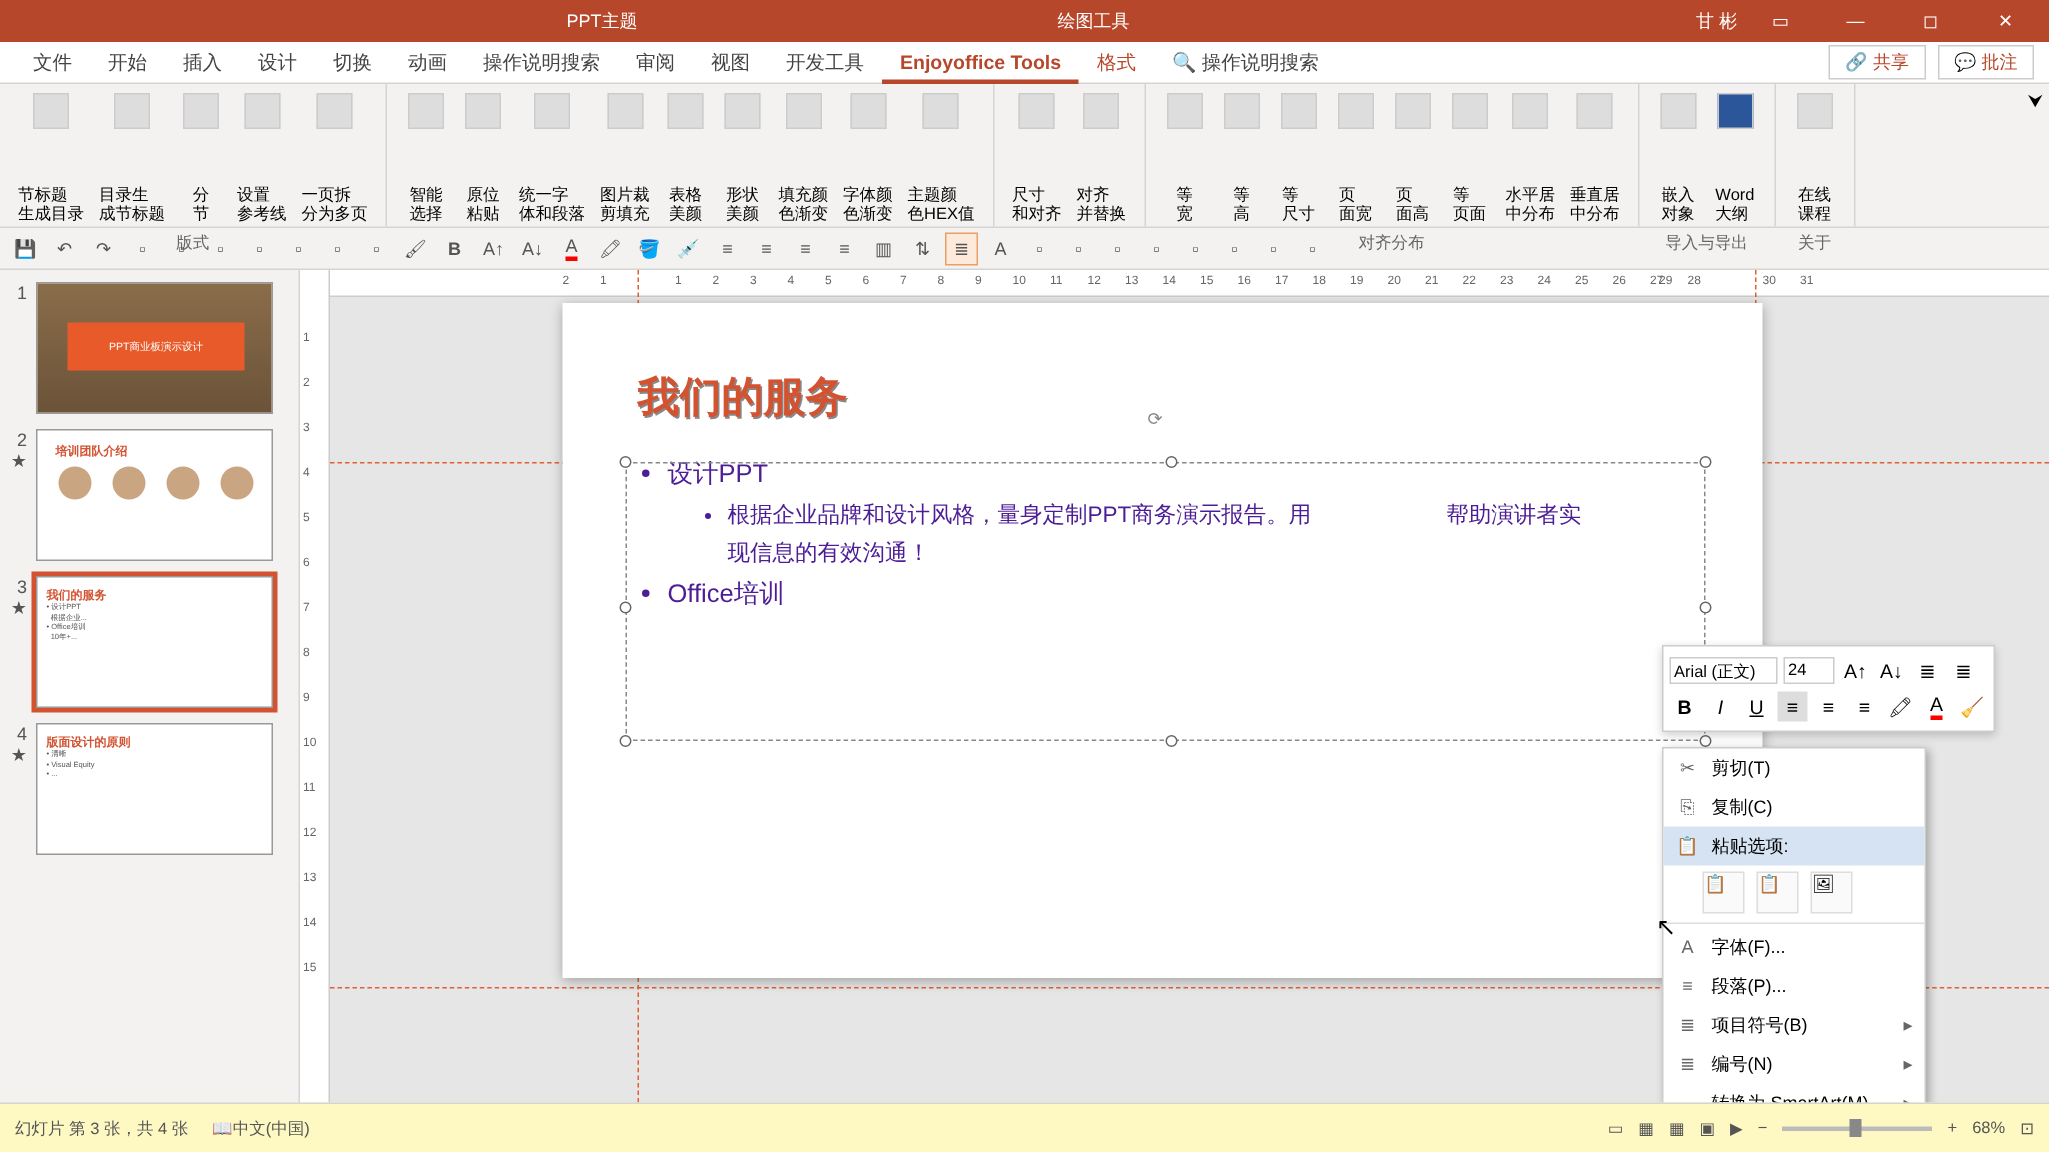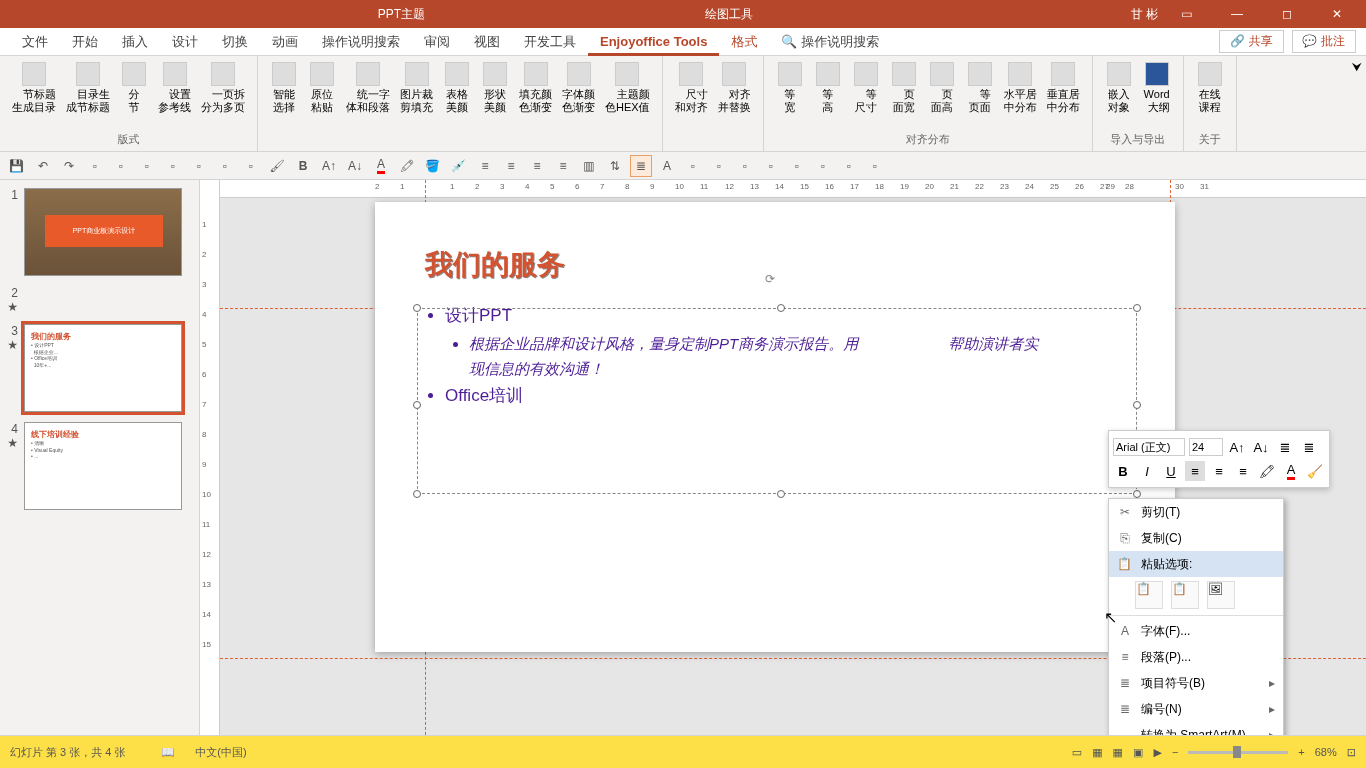--- a/index.html
+++ b/index.html
@@ -13,57 +13,57 @@
 .menutab{padding:0 12px;height:28px;line-height:28px;font-size:13px;color:#444;cursor:pointer;}
 .menutab.active{color:#b7472a;border-bottom:3px solid #b7472a;font-weight:bold;}
 .menutab.format{color:#b7472a;}
 .menur{margin-left:auto;display:flex;gap:8px;}
 .menur .shbtn{border:1px solid #ccc;padding:2px 10px;font-size:12px;color:#b7472a;}
 .ribbon{height:96px;background:#f3f2f1;border-bottom:1px solid #d4d4d4;display:flex;}
 .rgroup{border-right:1px solid #d4d4d4;padding:4px 8px;display:flex;flex-direction:column;height:100%;}
 .rbtns{display:flex;gap:2px;flex:1;}
 .rbtn{display:flex;flex-direction:column;align-items:center;justify-content:flex-start;padding:2px 4px;min-width:36px;}
 .rbtn .ricon{width:24px;height:24px;background:#ddd;border:1px solid #ccc;margin-bottom:2px;}
-.rbtn .rlbl{font-size:11px;text-align:right;line-height:13px;white-space:pre-line;}
+.rbtn .rlbl{font-size:11px;text-align:left;line-height:13px;white-space:pre-line;margin-top:36px;}
 .rgtitle{text-align:center;font-size:11px;color:#666;padding-top:2px;}
 .qat{height:28px;background:#f3f2f1;border-bottom:1px solid #d4d4d4;display:flex;align-items:center;padding:0 6px;gap:4px;}
 .qbtn{width:22px;height:22px;display:flex;align-items:center;justify-content:center;color:#555;}
 .main{display:flex;height:560px;}
 .thumbpane{width:200px;background:#f3f2f1;border-right:1px solid #d4d4d4;overflow-y:auto;padding:8px 4px;}
 .thumb{display:flex;gap:6px;margin-bottom:10px;}
 .thumbnum{font-size:12px;color:#555;width:14px;text-align:right;}
 .thumbimg{width:158px;height:88px;background:#fff;border:1px solid #999;position:relative;}
 .thumbimg.sel{outline:3px solid #d35230;}
 .rulerv{width:20px;background:#fff;border-right:1px solid #ccc;position:relative;font-size:8px;color:#666;}
 .rulerv .tick{position:absolute;left:2px;}
 .canvas-area{flex:1;background:#e6e6e6;position:relative;}
 .rulerh{height:18px;background:#fff;border-bottom:1px solid #ccc;position:relative;font-size:8px;color:#666;}
 .rulerh .tick{position:absolute;top:2px;}
 .slide{position:absolute;left:155px;top:22px;width:800px;height:450px;background:#fff;box-shadow:0 2px 8px rgba(0,0,0,0.3);}
 .guide-h{position:absolute;left:0;right:0;border-top:1px dashed #e06030;}
 .guide-v{position:absolute;top:0;bottom:0;border-left:1px dashed #e06030;}
 .slide-title{position:absolute;left:50px;top:44px;font-size:28px;font-weight:bold;color:#d35230;text-shadow:1px 1px 0 #888;}
 .slide-body{position:absolute;left:50px;top:100px;width:700px;font-size:17px;color:#4c1d95;line-height:1.7;}
 .slide-body li{list-style:disc;margin-left:20px;}
-.slide-body li li{list-style:disc;margin-left:24px;font-size:15px;font-style:italic;}
+.slide-body li li{list-style:disc;margin-left:40px;font-size:15px;}
 .seltext{position:absolute;border:1px solid #999;}
 .selhandle{position:absolute;width:8px;height:8px;background:#fff;border:1px solid #666;border-radius:50%;}
 .floattb{position:absolute;left:888px;top:250px;width:222px;background:#fff;border:1px solid #ccc;box-shadow:0 2px 6px rgba(0,0,0,0.2);padding:4px;}
 .floattb .row{display:flex;gap:4px;align-items:center;height:24px;}
 .floattb input{width:72px;font-size:11px;border:1px solid #ccc;padding:2px;}
 .floattb .fbtn{width:20px;height:20px;display:flex;align-items:center;justify-content:center;font-size:13px;}
 .ctxmenu{position:absolute;left:888px;top:318px;width:176px;background:#fff;border:1px solid #ccc;box-shadow:2px 2px 6px rgba(0,0,0,0.3);font-size:12px;}
 .ctxitem{display:flex;align-items:center;height:26px;padding:0 8px;gap:8px;}
 .ctxitem.hov{background:#d5e3f3;}
 .ctxitem .cicon{width:16px;height:16px;display:flex;align-items:center;justify-content:center;color:#666;}
 .ctxitem .carrow{margin-left:auto;color:#666;}
 .ctxsep{height:1px;background:#ddd;margin:2px 0;}
 .pasterow{display:flex;gap:8px;padding:4px 26px;}
 .pastebtn{width:28px;height:28px;border:1px solid #ddd;background:#fafafa;}
-.status{height:24px;background:#fde047;border-top:1px solid #d4d4d4;display:flex;align-items:center;padding:16px 10px;font-size:11px;color:#555;position:absolute;bottom:0;width:100%;gap:20px;}
+.status{height:24px;background:#fef9c3;border-top:1px solid #d4d4d4;display:flex;align-items:center;padding:16px 10px;font-size:11px;color:#555;position:absolute;bottom:0;width:100%;}
 .status .sright{margin-left:auto;display:flex;align-items:center;gap:10px;}
 .zslider{width:100px;height:3px;background:#bbb;position:relative;}
 .zslider .zh{position:absolute;width:8px;height:12px;background:#888;top:-5px;left:45px;}
 .cursor{position:absolute;left:884px;top:428px;font-size:16px;pointer-events:none;}
 .t1-inner{width:100%;height:100%;background:linear-gradient(#8a6d4a,#6b5339);position:relative;}
 .t1-banner{position:absolute;left:20px;top:26px;width:118px;height:32px;background:#e85a2a;color:#fff;font-size:7px;display:flex;flex-direction:column;align-items:center;justify-content:center;}
 .t2-title{position:absolute;left:12px;top:8px;font-size:8px;font-weight:bold;color:#d35230;}
 .t2-people{position:absolute;left:14px;top:24px;display:flex;gap:14px;}
 .t2-person{width:22px;height:22px;border-radius:50%;background:#c9a582;}
 .t3-inner{padding:6px;}
@@ -319,35 +319,44 @@
     <div class="thumb">
         <div class="thumbnum">1</div>
       <div class="thumbimg">
           <div class="t1-inner">
             <div class="t1-banner">PPT商业板演示设计</div>
           </div>
         </div>
       </div>
     <div class="thumb">
         <div class="thumbnum">2<br>★</div>
+      <div class="thumbimg">
+          <div class="t2-title">培训团队介绍</div>
+          <div class="t2-people">
+            <div class="t2-person"></div>
+            <div class="t2-person"></div>
+            <div class="t2-person"></div>
+            <div class="t2-person"></div>
+          </div>
+        </div>
       </div>
     <div class="thumb">
         <div class="thumbnum">3<br>★</div>
       <div class="thumbimg sel">
           <div class="t3-inner">
             <div class="t3-title">我们的服务</div>
             <div class="t3-txt">• 设计PPT<br>&nbsp;&nbsp;根据企业...<br>• Office培训<br>&nbsp;&nbsp;10年+...</div>
           </div>
         </div>
       </div>
     <div class="thumb">
         <div class="thumbnum">4<br>★</div>
       <div class="thumbimg">
           <div class="t3-inner">
-            <div class="t3-title">线下培训经验</div>
+            <div class="t3-title">版面设计的原则</div>
             <div class="t3-txt">• 清晰<br>• Visual Equity<br>• ...</div>
           </div>
         </div>
       </div>
   </div>
   <div class="rulerv">
     <div class="tick" style="top:40px">1</div>
       <div class="tick" style="top:70px">2</div>
       <div class="tick" style="top:100px">3</div>
     <div class="tick" style="top:130px">4</div>

